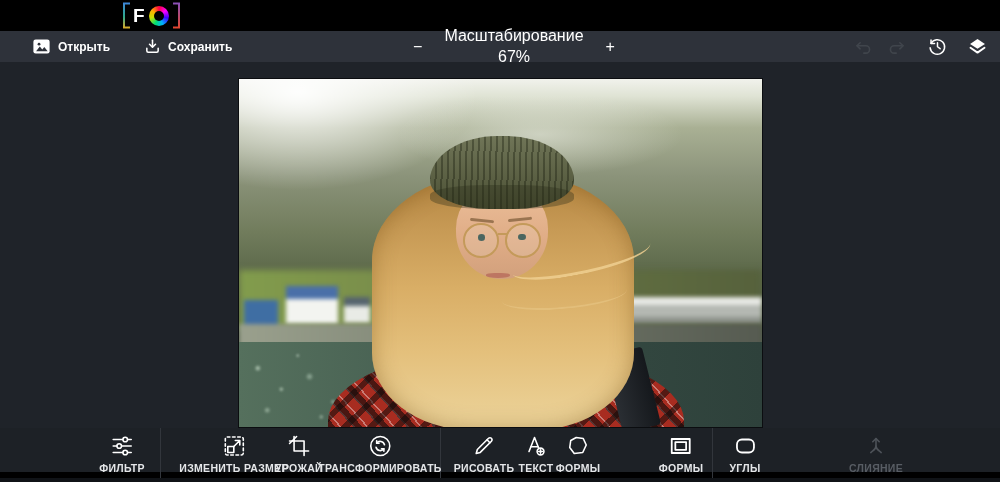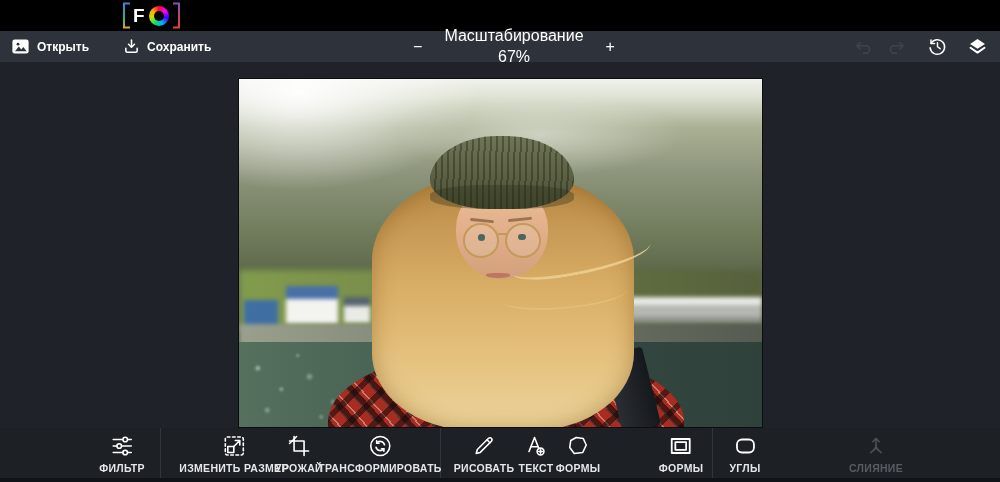--- a/index.html
+++ b/index.html
@@ -10,21 +10,21 @@
   .topbar { position:absolute; left:0; top:0; width:1000px; height:31px; background:#000; display:flex; align-items:center; }
   .logo { position:absolute; left:122px; top:2px; height:27px; display:flex; align-items:center; gap:2px; }
   .logo-txt { color:#fff; font-weight:700; font-size:19px; letter-spacing:1.5px; line-height:27px; }
   .o-ring { width:20px; height:20px; border-radius:50%; margin:0 1px;
             background:conic-gradient(#ff0040,#ff00ff,#4000ff,#00b0ff,#00e070,#c8e000,#ffb000,#ff0040); position:relative; }
   .o-ring::after { content:""; position:absolute; inset:5px; border-radius:50%; background:#000; }
   .bracket { height:27px; width:9px; }
 
   
   .toolbar { position:absolute; left:0; top:31px; width:1000px; height:31px; background:#2e323a; display:flex; align-items:center; }
-  .tb-left { display:flex; align-items:center; gap:34px; padding-left:11px; }
+  .tb-left { display:flex; align-items:center; gap:34px; padding-left:32px; }
   .tb-btn { display:flex; align-items:center; gap:7px; color:#fff; font-size:12px; font-weight:700; cursor:pointer; background:none; border:none; font-family:inherit; }
   .zoom-ctl { position:absolute; left:50%; top:0; transform:translateX(calc(-50% + 14px)); height:31px; display:flex; align-items:center; gap:22px; }
   .zoom-sign { color:#fff; font-size:16px; font-weight:400; background:none; border:none; cursor:pointer; line-height:31px; font-family:inherit; }
   .zoom-text { text-align:center; color:#fff; font-size:16px; line-height:1.3; }
   .tb-right { position:absolute; right:10px; top:0; height:31px; display:flex; align-items:center; gap:8px; }
   .tb-ic { width:26px; height:26px; display:flex; align-items:center; justify-content:center; background:none; border:none; cursor:pointer; }
   .tb-ic.history, .tb-ic.layers { margin-left:6px; }
 
   
   .canvas { position:absolute; left:0; top:62px; width:1000px; height:366px; background:#1f2329; }
@@ -76,21 +76,21 @@
   .eye-r { left:53.4%; top:44.4%; }
   .ph-mouth { left:47.3%; top:55.8%; width:4.6%; height:1.4%; background:#bd7662; border-radius:40% 40% 55% 55%; }
   .ph-beanie { left:36.5%; top:16.5%; width:27.5%; height:21%; border-radius:48% 48% 42% 42% / 62% 62% 40% 40%;
     background:#5c6240;
     background-image:repeating-linear-gradient(92deg, rgba(20,24,10,.35) 0 2px, transparent 2px 6px),
                      linear-gradient(180deg, rgba(255,255,255,.12), rgba(0,0,0,.18)); }
   .ph-beanie::after { content:""; position:absolute; left:0; bottom:0; width:100%; height:34%; border-radius:40% 40% 42% 42%;
     background:rgba(40,44,22,.35); }
 
   
-  .bottombar { position:absolute; left:0; top:428px; width:1000px; height:50px; background:#1d2126; }
+  .bottombar { position:absolute; left:0; top:428px; width:1000px; height:44px; background:#1d2126; }
   .bb-strip { position:absolute; left:0; top:478px; width:1000px; height:4px; background:#101317; }
   .bb-sep { position:absolute; top:0; width:1px; height:50px; background:#32363c; }
   .bb-item { position:absolute; top:5px; transform:translateX(-50%); display:flex; flex-direction:column; align-items:center; gap:3px; cursor:pointer; background:none; border:none; }
   .bb-icon { height:26px; display:flex; align-items:center; justify-content:center; }
   .bb-label { color:#e4e6e8; font-size:10.5px; font-weight:700; letter-spacing:.3px; white-space:nowrap; font-family:inherit; }
   .bb-item.disabled .bb-label { color:#585d64; }
   .bb-item.disabled svg { stroke:#4d5258; }
   .bb-item svg, .tb-btn svg { display:block; }
 
   svg.ic { stroke:#fff; fill:none; stroke-width:1.6; stroke-linecap:round; stroke-linejoin:round; }

